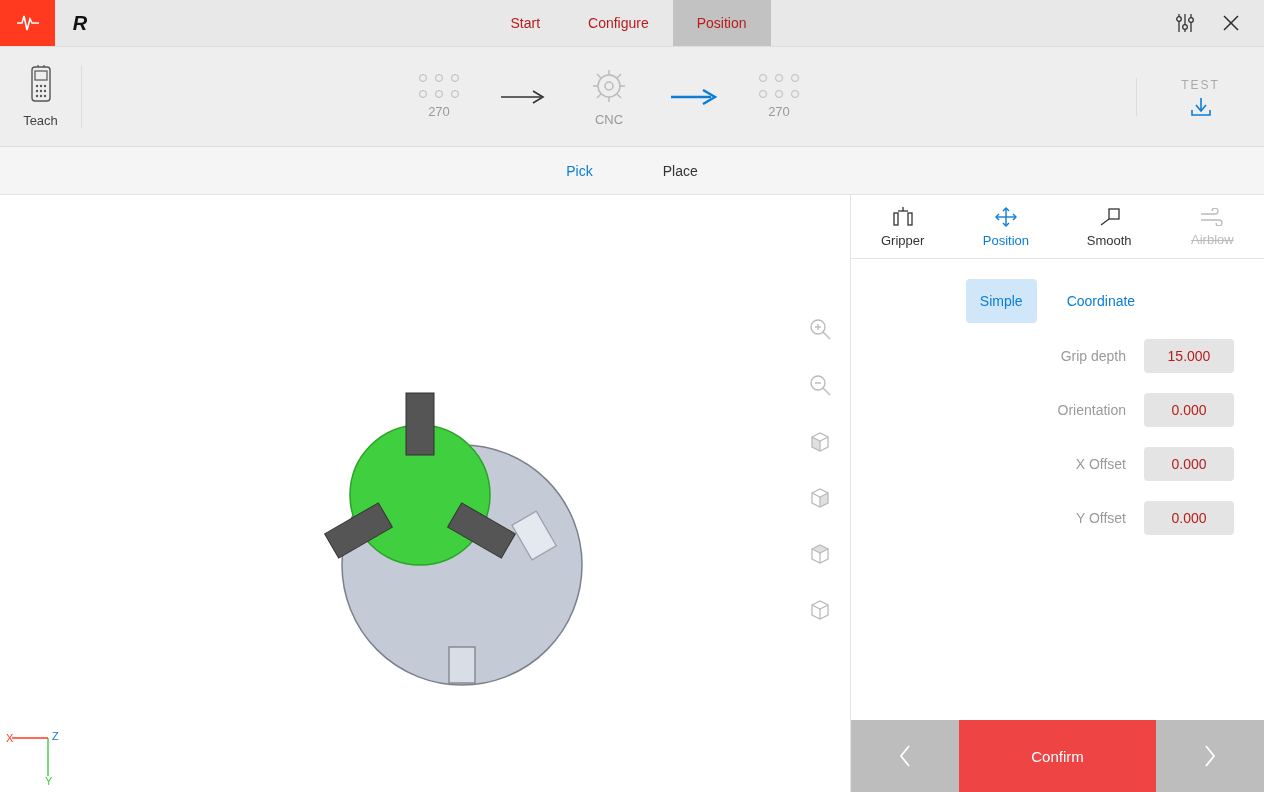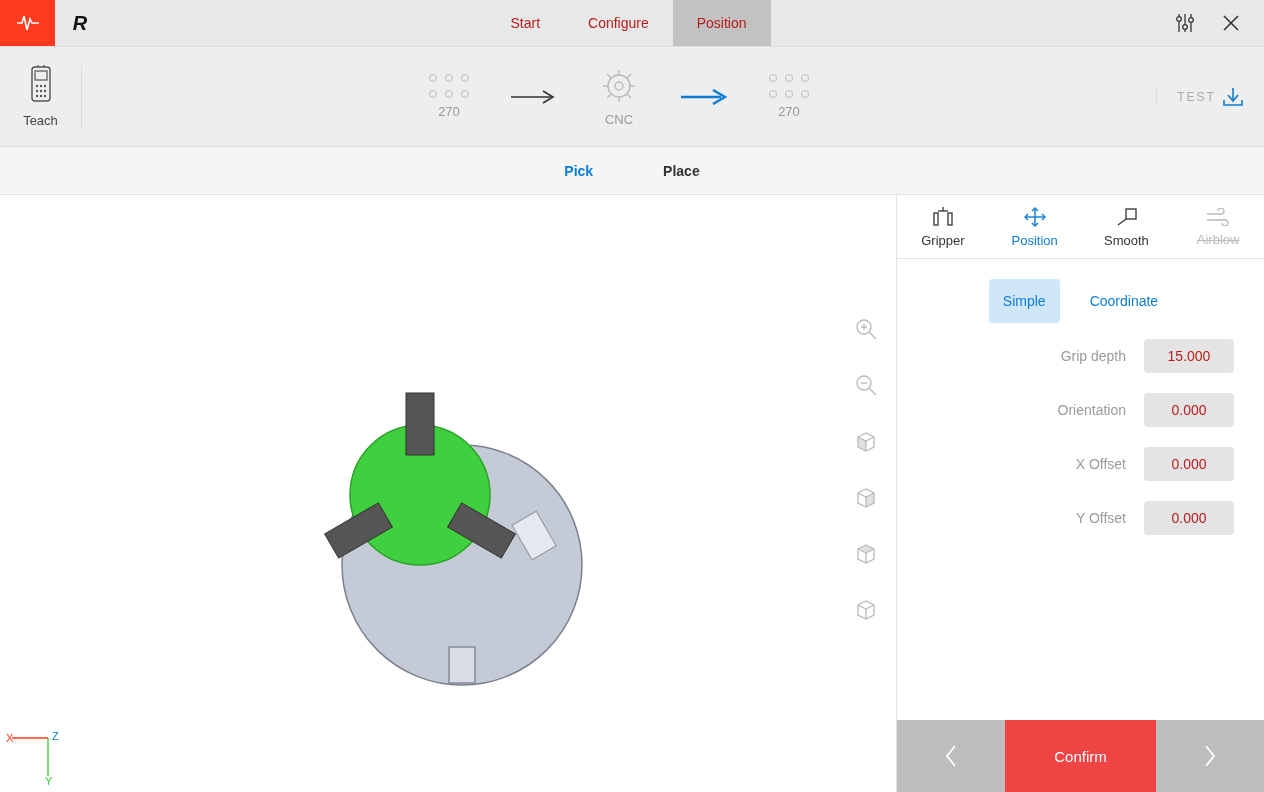--- a/index.html
+++ b/index.html
@@ -17,31 +17,31 @@
 
   
   .workflow { height: 100px; background: #eeeeee; display:flex; align-items:center; border-bottom:1px solid #ddd; }
   .teach-block { width:82px; border-right:1px solid #dcdcdc; display:flex; flex-direction:column; align-items:center; justify-content:center; gap:8px; cursor:pointer;}
   .teach-block .lbl { font-size:13px; color:#444; }
   .flow-center { flex:1; display:flex; align-items:center; justify-content:center; gap:40px; }
   .flow-node { display:flex; flex-direction:column; align-items:center; gap:6px; color:#999; font-size:13px; }
   .flow-dots { display:flex; flex-direction:column; gap:8px; }
   .flow-dots-row { display:flex; gap:8px; }
   .flow-dot { width:8px; height:8px; border:1px solid #bbb; border-radius:50%; }
-  .test-block { width:108px; border-left:1px solid #dcdcdc; display:flex; flex-direction:row; align-items:center; justify-content:center; gap:6px; color:#aaa; font-size:12px; letter-spacing:2px; cursor:pointer;}
+  .test-block { width:128px; border-left:1px solid #dcdcdc; display:flex; flex-direction:column; align-items:center; justify-content:center; gap:6px; color:#aaa; font-size:12px; letter-spacing:2px; cursor:pointer;}
 
   
   .subtabs { height:48px; background:#f5f5f5; border-bottom:1px solid #e3e3e3; display:flex; align-items:center; justify-content:center; gap:70px; font-size:14px;}
-  .subtab { cursor:pointer; color:#333;font-weight:bold; }
+  .subtab { cursor:pointer; color:#333; }
   .subtab.active { color:#0b7dd6; }
 
   
   .main { display:flex; height: 597px; }
   .canvas-area { flex:1; position:relative; background:#fff; }
-  .side-panel { width:368px; border-left:1px solid #e3e3e3; display:flex; flex-direction:column; }
+  .side-panel { width:414px; border-left:1px solid #e3e3e3; display:flex; flex-direction:column; }
 
   
   .canvas-tools { position:absolute; right:16px; top:120px; display:flex; flex-direction:column; gap:28px; }
   .ctool { width:28px; height:28px; display:flex; align-items:center; justify-content:center; color:#bbb; cursor:pointer;}
 
   .axes { position:absolute; left:6px; bottom:6px; }
 
   
   .panel-tabs { display:flex; border-bottom:1px solid #e3e3e3; }
   .panel-tab { flex:1; display:flex; flex-direction:column; align-items:center; justify-content:center; padding:12px 0 10px; gap:6px; font-size:13px; color:#333; cursor:pointer;}

